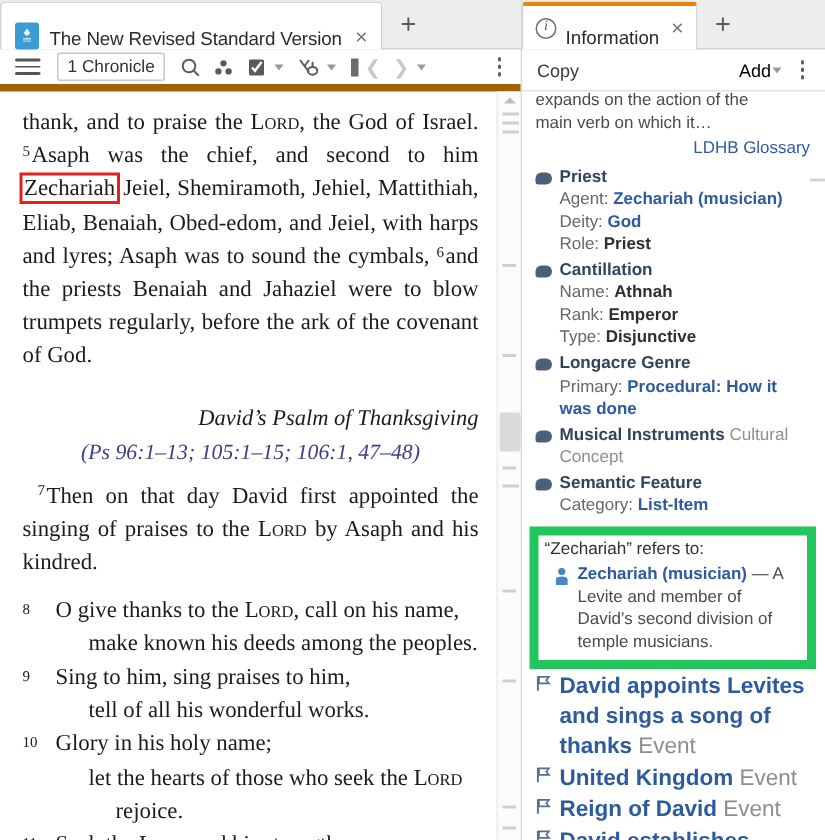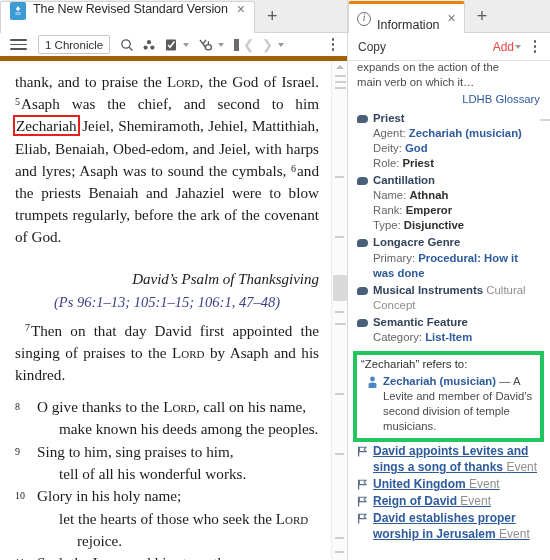--- a/index.html
+++ b/index.html
@@ -40,21 +40,21 @@
     position: relative;
   }
   .tabstrip::after{
     content:"";
     position:absolute; left:0; right:0; bottom:0; height:1px;
     background:#d4d4d4;
   }
   .tab {
     height: 32px;
     display: flex;
-    align-items: flex-start;
+    align-items: flex-end;
     padding: 0 7px 0 9px;
     background: #fff;
     border: 1px solid #d4d4d4;
     border-bottom: none;
     border-top-left-radius: 3px;
     border-top-right-radius: 3px;
     position: relative;
     z-index: 2;
     gap: 7px;
   }
@@ -259,21 +259,21 @@
 
   .r-toolbar {
     height: 28px;
     display: flex;
     align-items: center;
     padding: 0 7px 0 10px;
     border-bottom: 1px solid #e2e2e2;
     background: #fff;
   }
   .copy-label { font-size: 12px; color: #3a3a3a; cursor:pointer;}
-  .add-label { font-size: 12px; color: #ef4444; cursor:pointer;}
+  .add-label { font-size: 12px; color: #000000; cursor:pointer;}
 
   .info-body {
     flex: 1;
     overflow: hidden;
     padding: 4px 10px 0 9px;
     font-size: 11.3px;
     line-height: 1.33;
     color: #4a4a4a;
     position: relative;
   }
@@ -310,31 +310,31 @@
     flex: none;
   }
   .ent-body { flex: 1; }
   .ent-head { color: #32445c; font-weight: 600; font-size: 11.4px; }
   .ent-type { color: #8d8d8d; font-weight: 400; }
   .kv { font-size: 11.3px; color: #666; }
   .kv .blu { color:#2d5b9e; font-weight:600; cursor:pointer;}
   .lnk-b { color:#2d5b9e; font-weight:600; cursor:pointer;}
 
   .refers-box {
-    border: 4px solid #22c55e;
+    border: 6px solid #22c55e;
     margin: 6px -4px 2px -4px;
     padding: 2px 4px 4px 4px;
   }
   .refers-head { font-size: 11.4px; color: #2f2f2f; margin-bottom: 2px; }
   .ref-entry { display:flex; gap:5px; padding-left: 6px;}
   .ref-text { flex:1; font-size: 11.3px; color:#4a4a4a; }
 
   .ev-list { margin-top: 2px; }
   .ev-row { display:flex; gap:5px; margin-bottom: 1px; }
-  .ev-txt { flex:1; font-size: 12px; color:#2d5b9e; font-weight:600;text-decoration:underline; }
+  .ev-txt { flex:1; font-size: 15px; color:#2d5b9e; font-weight:600; }
   .ev-txt .ev-kind { color:#8d8d8d; font-weight:400; }
 
   
   .r-scroll {
     position:absolute; top:58px; right:0; width:10px; height:8px;
   }
   .r-scroll i { display:block; height:1.5px; background:#d5d5d5; margin-bottom:2px;}
 </style>
 </head>
 <body>

